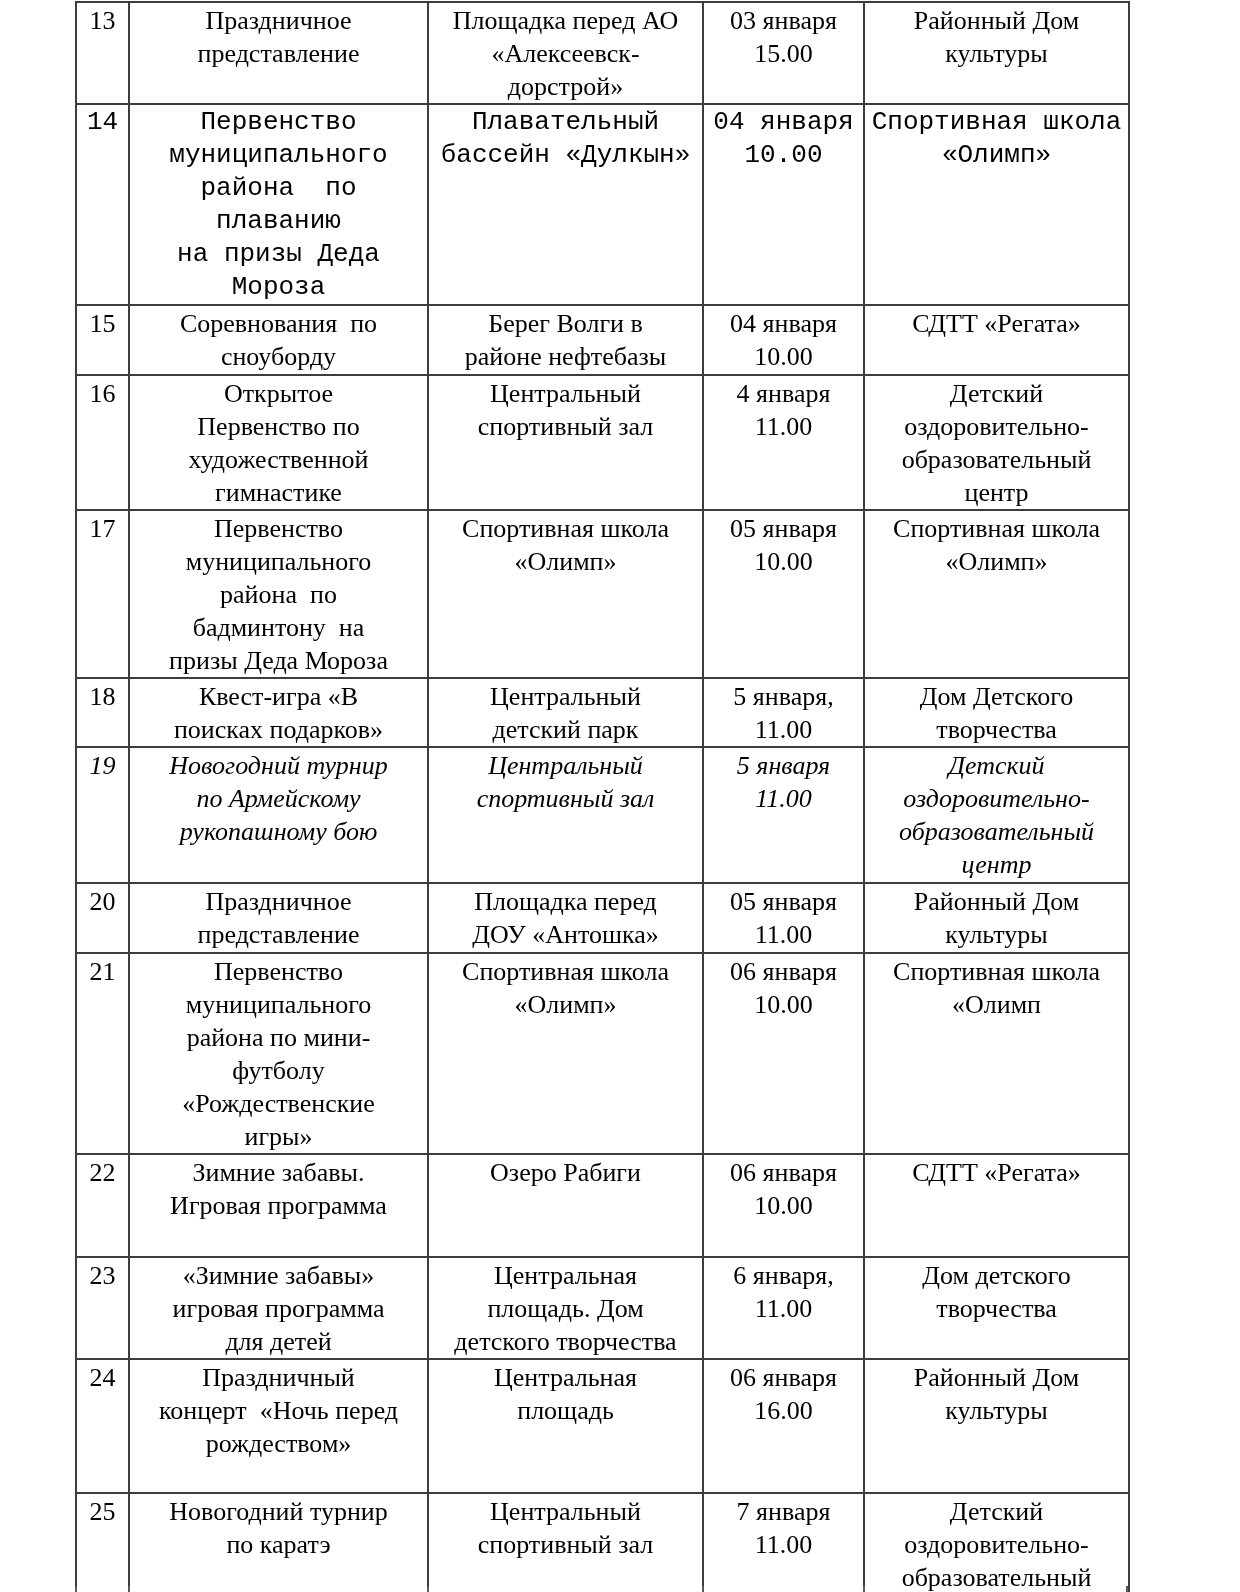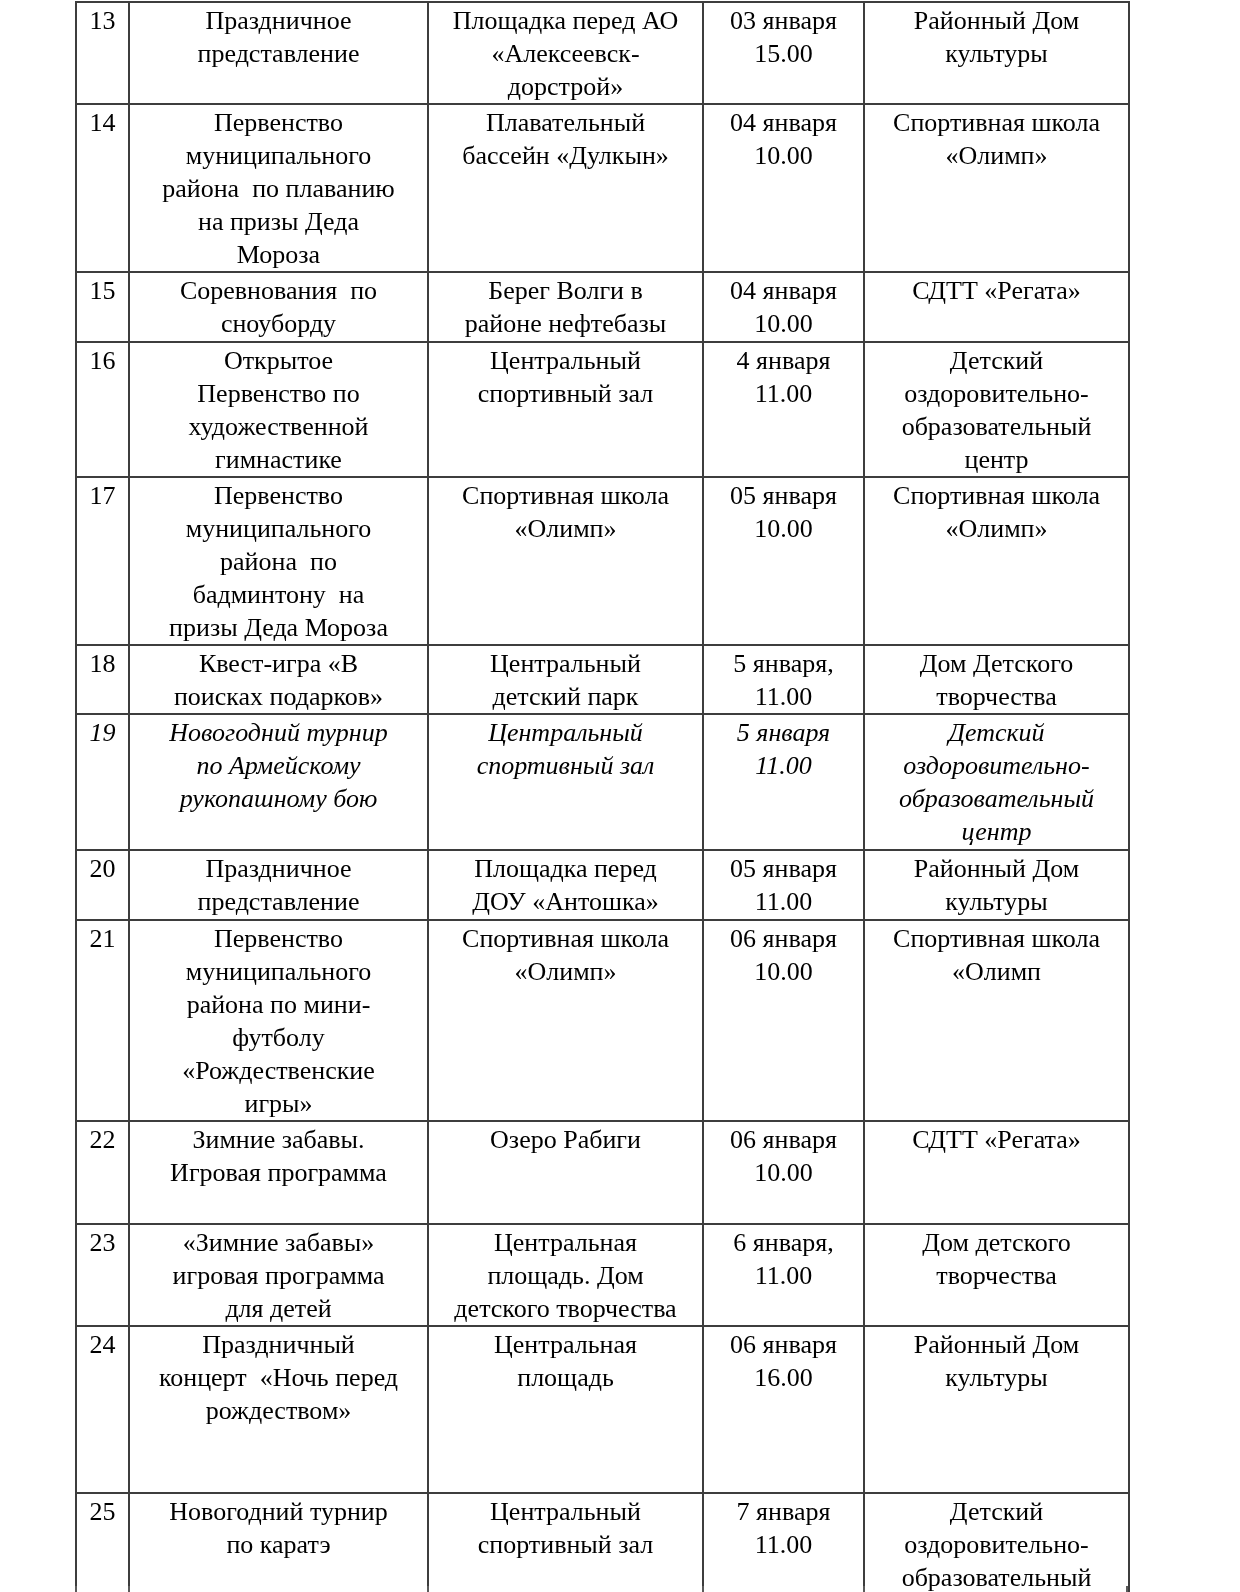--- a/index.html
+++ b/index.html
@@ -30,31 +30,31 @@
     text-align:center;
     padding:1px 3px 0 3px;
     font-size:26px;
     line-height:33px;
     white-space:pre-wrap;
     overflow:hidden;
     word-wrap:break-word;
   }
   
   table.events tr:nth-child(1){height:98px;margin-top:8px;}
-  table.events tr:nth-child(2){height:168px;}
+  table.events tr:nth-child(2){height:168px;font-family:Liberation Mono, monospace;}
   table.events tr:nth-child(3){height:70px;}
   table.events tr:nth-child(4){height:109px;}
   table.events tr:nth-child(5){height:168px;border-radius:32px;}
   table.events tr:nth-child(6){height:66px;}
   table.events tr:nth-child(7){height:136px;font-style:italic;}
   table.events tr:nth-child(8){height:70px;}
   table.events tr:nth-child(9){height:200px;}
   table.events tr:nth-child(10){height:103px;margin-top:25px;}
   table.events tr:nth-child(11){height:100px;margin-left:8px;}
-  table.events tr:nth-child(12){height:167px;}
+  table.events tr:nth-child(12){height:134px;}
   table.events tr:nth-child(13){height:131px;}
   
   .sliver{position:absolute;top:1586px;height:6px;width:2px;background:#5a5a5a;}
   .sv1{left:75px;}
   .sv2{left:128px;}
   .sv3{left:427px;}
   .sv4{left:702px;}
   .sv5{left:863px;}
   .sv6{left:1126px;}
 </style>

